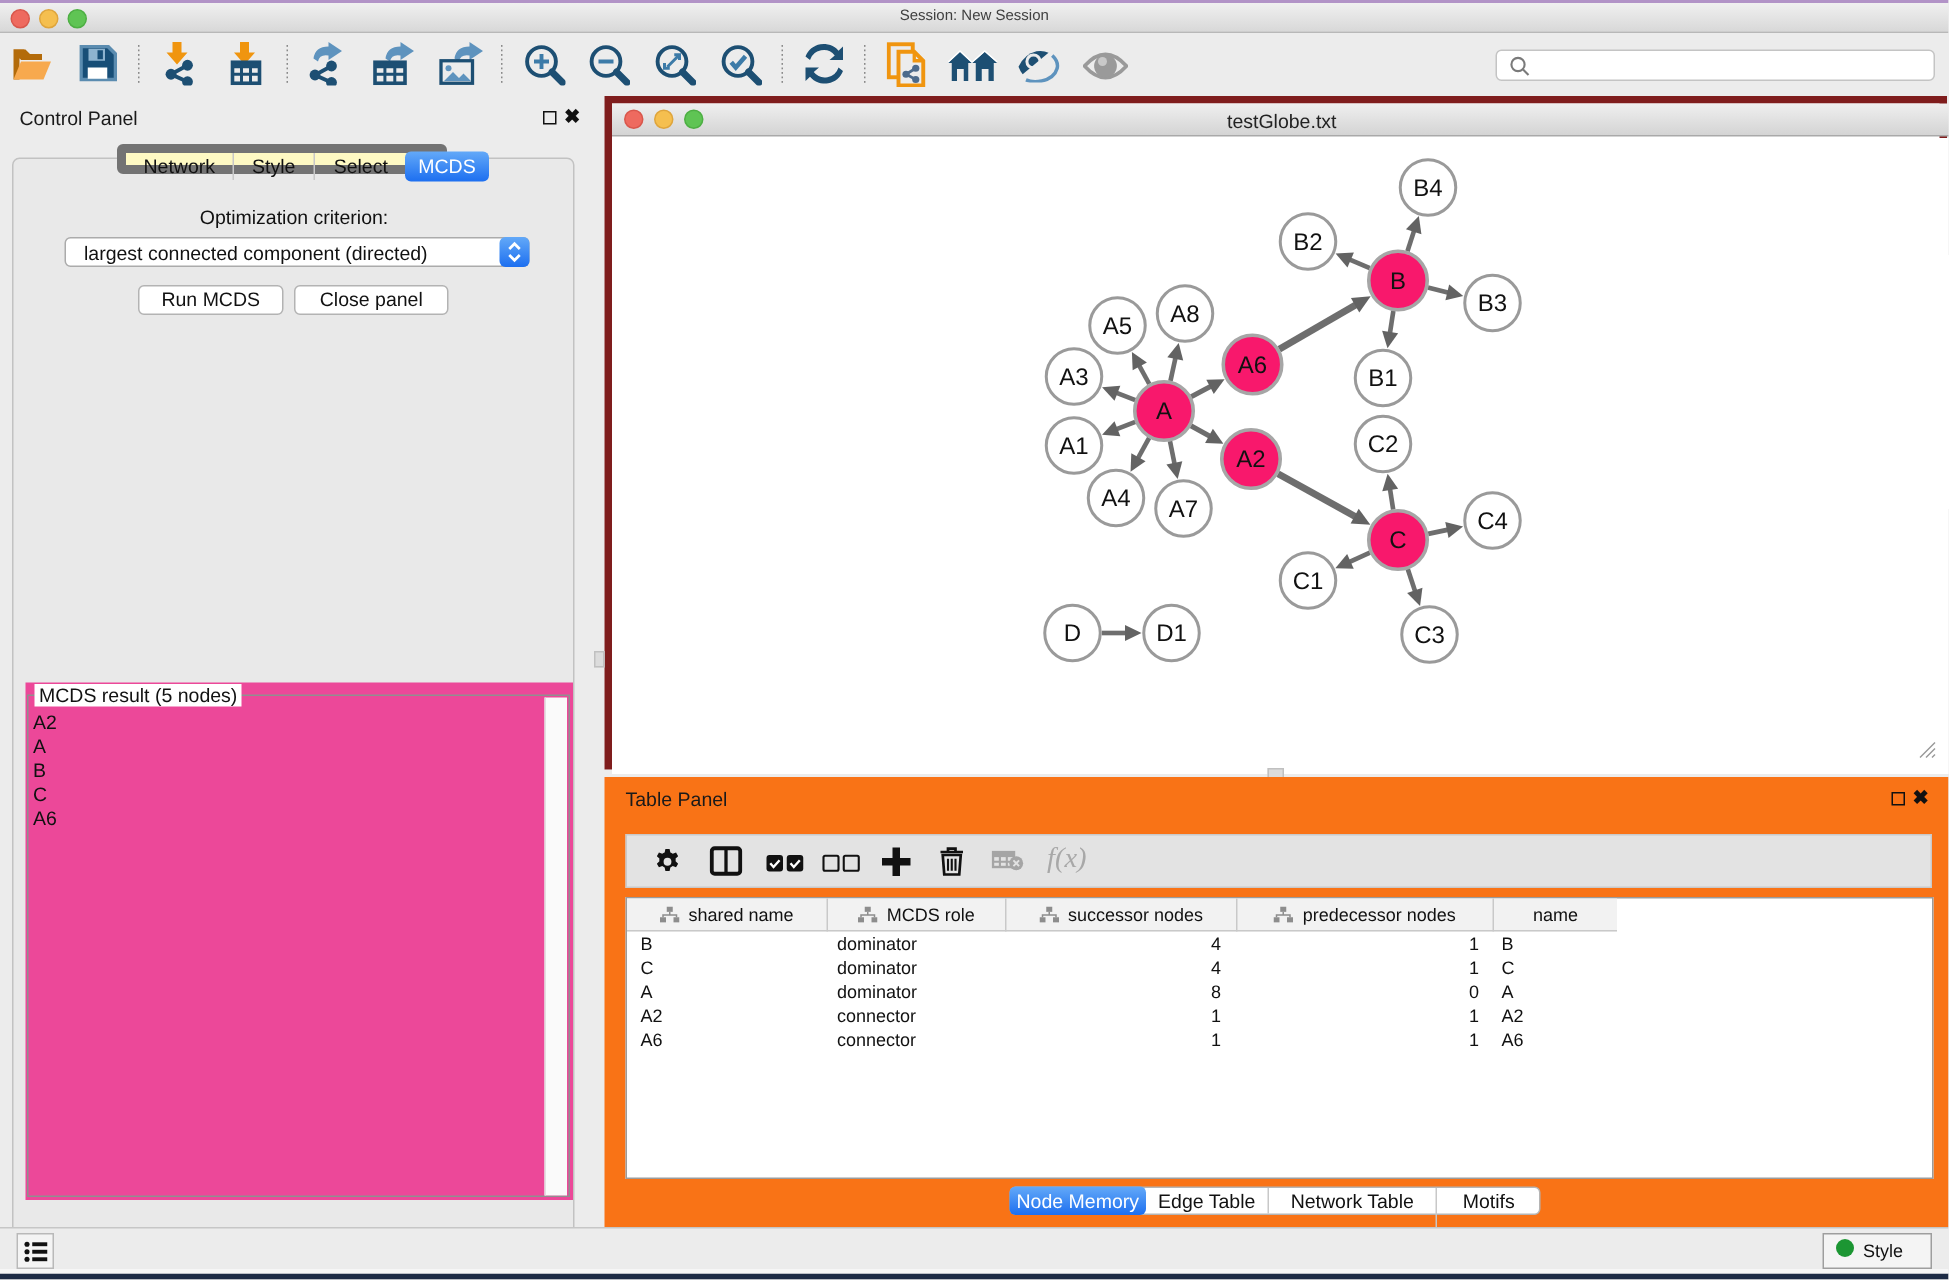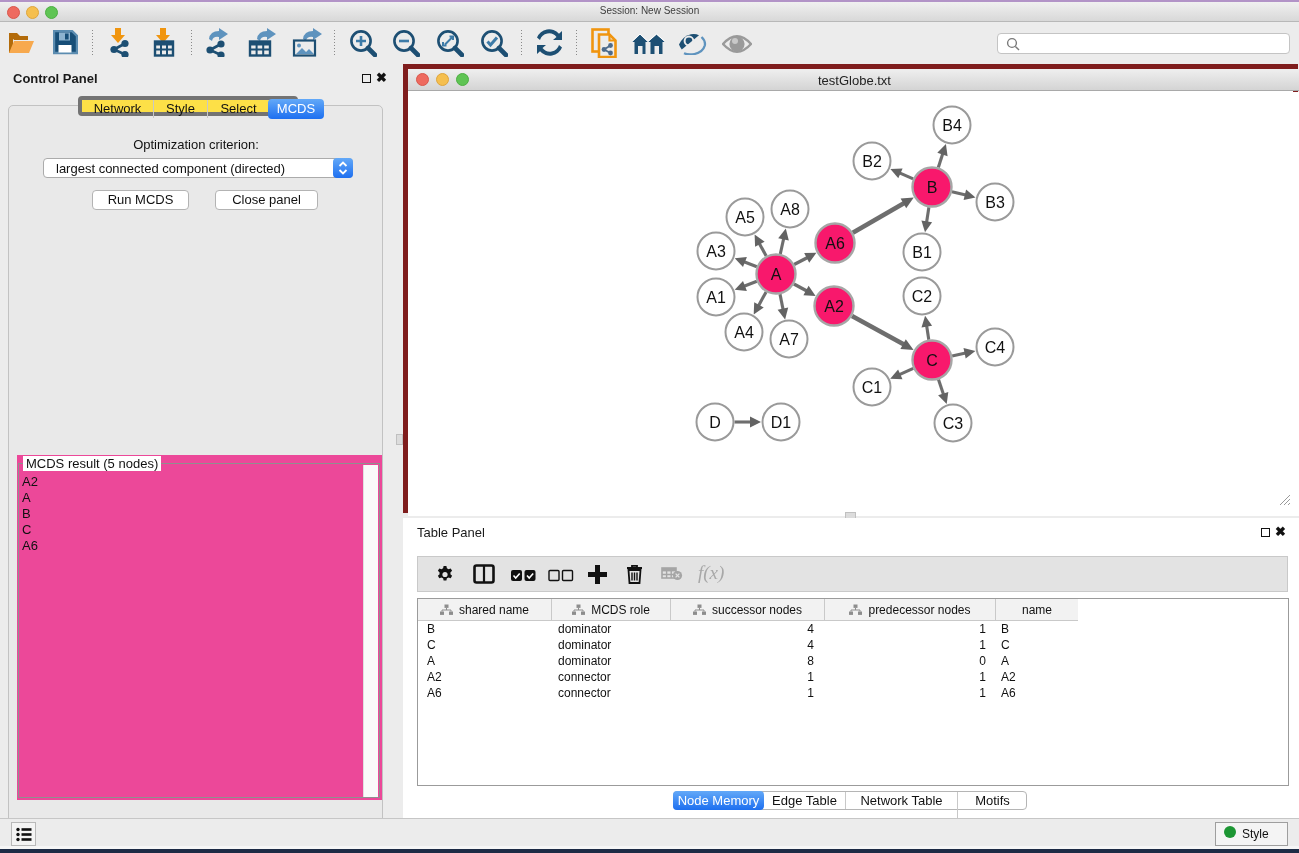--- a/index.html
+++ b/index.html
@@ -118,44 +118,44 @@
 <div class="abs" style="left:997px;top:11px;width:293px;height:21px;background:#fff;
  border:1px solid #c4c4c4;border-radius:4px;">
  <svg class="abs" style="left:8px;top:3px;" width="15" height="15" viewBox="0 0 15 15">
   <circle cx="6" cy="6" r="4.4" fill="none" stroke="#7a7a7a" stroke-width="1.4"></circle>
   <path d="M9.4 9.4 L13 13" stroke="#7a7a7a" stroke-width="1.4"></path>
  </svg>
 </div>
 </div>
 
 <div class="abs" style="left:0;top:62px;width:392px;height:756px;background:#ececec;">
- <div class="abs" style="left:13px;top:9px;font-size:13px;color:#1a1a1a;font-weight:bold;">Control Panel</div>
+ <div class="abs" style="left:13px;top:9px;font-size:13px;color:#1a1a1a;">Control Panel</div>
  <div class="abs" style="left:362px;top:12px;width:9px;height:9px;border:1.5px solid #111;"></div>
  <div class="abs" style="left:376px;top:8px;font-size:13px;font-weight:bold;color:#111;">✖</div>
  <div class="abs" style="left:8px;top:43px;width:375px;height:743px;background:#e9e9e9;border:1px solid #c2c2c2;border-radius:5px;"></div>
 
- <div class="abs" style="left:78px;top:34px;width:220px;height:20px;background:#fde047;border:4px solid #737373;border-radius:4px;font-size:13px;color:#111;">
+ <div class="abs" style="left:78px;top:34px;width:220px;height:20px;background:#fef9c3;border:6px solid #737373;border-radius:4px;font-size:13px;color:#111;">
    <div class="abs" style="left:0;top:0;width:72px;height:18px;line-height:18px;text-align:center;border-right:1px solid #c8c8c8;">Network</div>
    <div class="abs" style="left:72px;top:0;width:54px;height:18px;line-height:18px;text-align:center;border-right:1px solid #c8c8c8;">Style</div>
    <div class="abs" style="left:126px;top:0;width:61px;height:18px;line-height:18px;text-align:center;">Select</div>
    <div class="abs" style="left:186px;top:-1px;width:56px;height:20px;line-height:20px;text-align:center;background:linear-gradient(#63a9f8,#1d6ff0);color:#fff;border-radius:4px;">MCDS</div>
  </div>
  <div class="abs" style="left:43px;top:96px;width:310px;height:20px;background:#fff;border:1px solid #ababab;border-radius:4px;">
    <div class="abs" style="left:12px;top:2px;font-size:13px;color:#111;">largest connected component (directed)</div>
    <div class="abs" style="right:-1px;top:-1px;width:20px;height:20px;background:linear-gradient(#63a9f8,#1d6ff0);border-radius:4px;">
      <svg class="abs" style="left:4px;top:2px;" width="12" height="16" viewBox="0 0 12 16">
       <path d="M2.5 6 L6 2.5 L9.5 6" stroke="#fff" stroke-width="1.8" fill="none"></path>
       <path d="M2.5 10 L6 13.5 L9.5 10" stroke="#fff" stroke-width="1.8" fill="none"></path>
      </svg>
    </div>
  </div>
 
  <div class="abs" style="left:0;top:75px;width:392px;text-align:center;font-size:13px;color:#111;">Optimization criterion:</div>
  <div class="abs" style="left:92px;top:128px;width:97px;height:20px;background:#fff;border:1px solid #b3b3b3;border-radius:4px;text-align:center;line-height:18px;font-size:13px;color:#111;">Run MCDS</div>
- <div class="abs" style="left:215px;top:128px;width:103px;height:20px;background:#fff;border:1px solid #b3b3b3;border-radius:4px;text-align:center;line-height:18px;font-size:13px;color:#111;">Close panel</div>
+ <div class="abs" style="left:196px;top:128px;width:103px;height:20px;background:#fff;border:1px solid #b3b3b3;border-radius:4px;text-align:center;line-height:18px;font-size:13px;color:#111;">Close panel</div>
 
  <div class="abs" style="left:17px;top:393px;width:365px;height:345px;background:#ec4899;">
    <div class="abs" style="left:1px;top:8px;width:362px;height:335px;border:1px solid #8f8f8f;"></div>
    <div class="abs" style="left:6px;top:1px;background:#fff;padding:0 3px;font-size:13px;color:#111;">MCDS result (5 nodes)</div>
    <div class="abs" style="left:346px;top:10px;width:15px;height:332px;background:#fafafa;border-left:1px solid #e0e0e0;"></div>
    <div class="abs" style="left:5px;top:19px;font-size:13px;color:#111;line-height:16px;">A2<br>A<br>B<br>C<br>A6</div>
  </div>
 </div>
 
 <div class="abs" style="left:403px;top:64px;width:895px;height:449px;border:5px solid #7f1d1d;background:#fff;">
@@ -248,21 +248,21 @@
         <text x="373" y="335.5" text-anchor="middle" font-size="16" fill="#111" font-family="Liberation Sans, sans-serif">D1</text>
       </svg></div>
  <svg class="abs" style="right:2px;bottom:2px;" width="12" height="12" viewBox="0 0 12 12">
   <path d="M11 1 L1 11 M11 5 L5 11 M11 9 L9 11" stroke="#9a9a9a" stroke-width="1"></path>
  </svg>
 </div>
 
 <div class="abs" style="left:396px;top:434px;width:7px;height:11px;background:#dcdcdc;border:1px solid #c0c0c0;"></div>
 <div class="abs" style="left:845px;top:512px;width:11px;height:7px;background:#dcdcdc;border:1px solid #c0c0c0;"></div>
 
-<div class="abs" style="left:403px;top:518px;width:896px;height:300px;background:#ffffff;">
+<div class="abs" style="left:403px;top:518px;width:896px;height:300px;background:#f97316;">
  <div class="abs" style="left:14px;top:7px;font-size:13px;color:#1a1a1a;">Table Panel</div>
  <div class="abs" style="left:858px;top:10px;width:9px;height:9px;border:1.5px solid #111;"></div>
  <div class="abs" style="left:872px;top:6px;font-size:13px;font-weight:bold;color:#111;">✖</div>
  <div class="abs" style="left:14px;top:38px;width:871px;height:36px;background:#e3e3e3;border:1px solid #c9c9c9;">
 <svg class="abs" style="left:17px;top:8px;" width="20" height="19" viewBox="0 0 20 19">
  <path d="M10 2 l1.2 2.6 2.8 .4 2 2 -2.5 2.5 a5.5 5.5 0 0 1 0 0" fill="none"></path>
  <g fill="#111">
           <path d="M8.6 1 h2.8 l.5 2.3 a6 6 0 0 1 1.6 .9 l2.2-.8 1.4 2.4 -1.7 1.6 a6 6 0 0 1 0 1.8 l1.7 1.6 -1.4 2.4 -2.2-.8 a6 6 0 0 1 -1.6 .9 l-.5 2.3 h-2.8 l-.5-2.3 a6 6 0 0 1 -1.6-.9 l-2.2 .8 -1.4-2.4 1.7-1.6 a6 6 0 0 1 0-1.8 L2.9 5.8 4.3 3.4 l2.2 .8 a6 6 0 0 1 1.6-.9 z"></path>
         </g>
  <circle cx="10" cy="9.5" r="2.6" fill="#e2e2e2"></circle>

